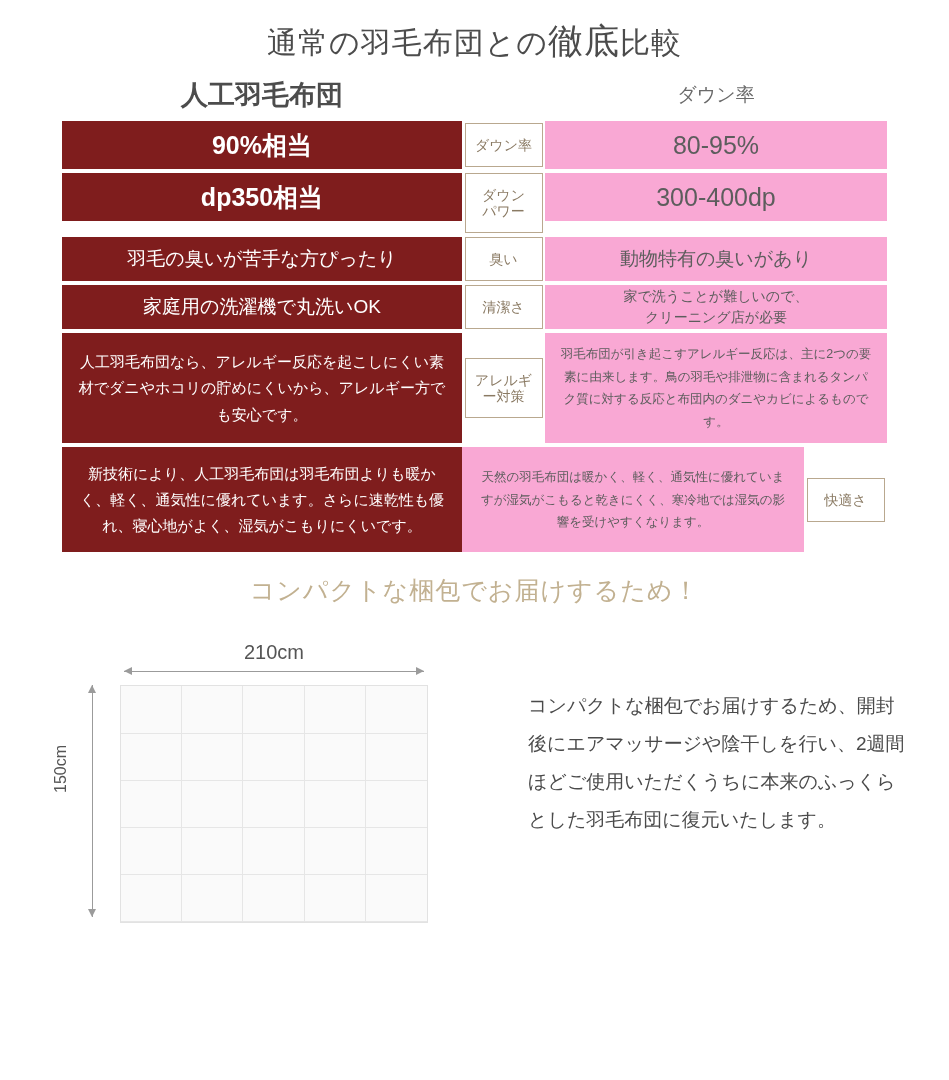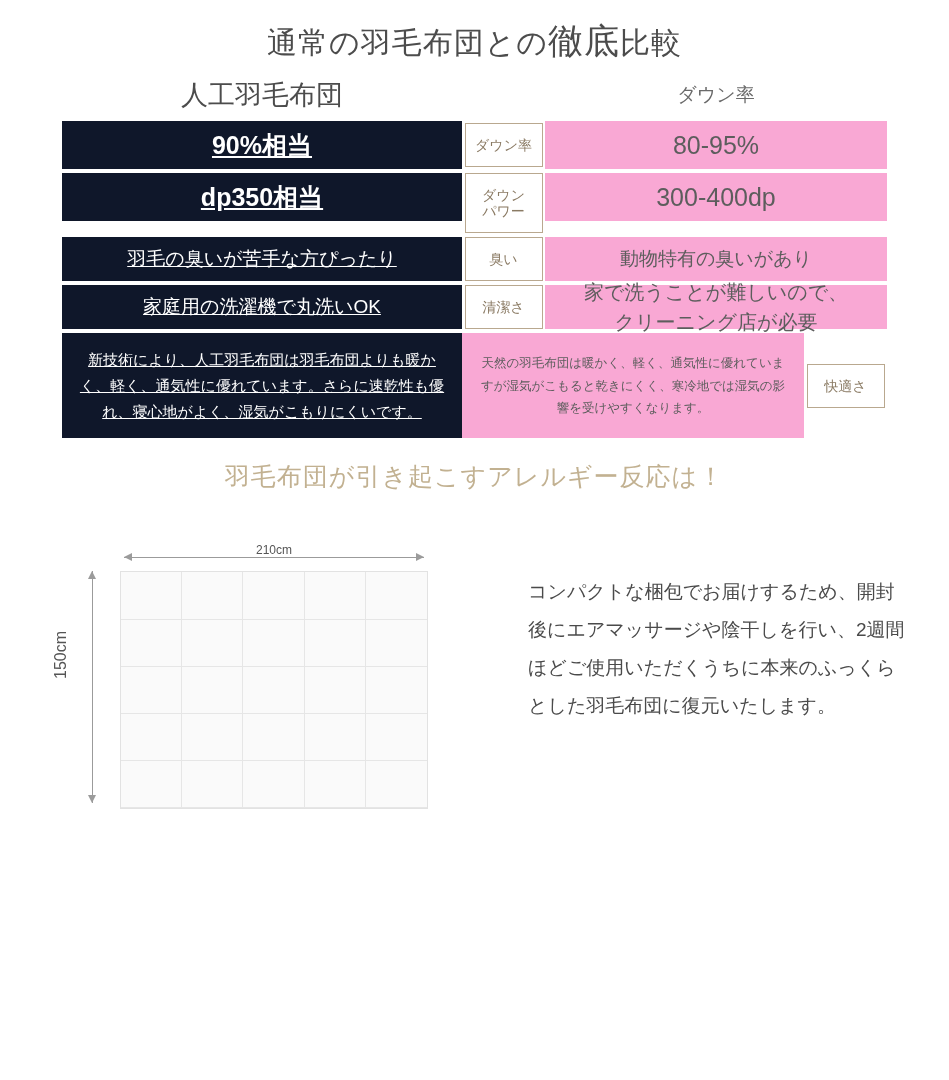--- a/index.html
+++ b/index.html
@@ -29,20 +29,21 @@
     display: flex;
     align-items: flex-end;
     margin-top: 12px;
     padding: 0 62px;
   }
   .col-heads .left {
     flex: 0 0 400px;
     text-align: center;
     font-size: 27px;
     color: #4c4c4c;
+    font-weight: bold;
   }
   .col-heads .mid { flex: 0 0 83px; }
   .col-heads .right {
     flex: 1;
     text-align: center;
     font-size: 19px;
     color: #6a6a6a;
     padding-bottom: 5px;
   }
 
@@ -57,23 +58,22 @@
     margin-bottom: 4px;
   }
   .cell {
     display: flex;
     align-items: center;
     justify-content: center;
     text-align: center;
   }
   .cell.left {
     flex: 0 0 400px;
-    background: #0f172a;
+    background: #7f1d1d;
     color: #ffffff;
-    text-decoration: underline;
   }
   .cell.mid {
     flex: 0 0 83px;
     background: #ffffff;
     position: relative;
     z-index: 2;
   }
   .badge {
     width: 78px;
     margin: 0 auto;
@@ -89,21 +89,21 @@
     flex: 1;
     background: #f9a8d4;
     color: #5d5d5d;
   }
 
   
   .r-big .cell.left, .r-big .cell.right { height: 48px; font-size: 25px; }
   .r-big .cell.left { font-weight: 700; }
   .r-mid .cell.left, .r-mid .cell.right { height: 44px; font-size: 19px; }
   .r-mid2 .cell.left { height: 44px; font-size: 19px; }
-  .r-mid2 .cell.right { height: 44px; font-size: 20px; line-height: 1.5; }
+  .r-mid2 .cell.right { height: 44px; font-size: 14px; line-height: 1.5; }
   .r-blk .cell.left, .r-blk .cell.right { padding: 10px 14px; }
   .r-blk .cell.left { font-size: 15px; line-height: 1.75; text-align: center; }
   .r-blk .cell.right { font-size: 12.5px; line-height: 1.8; text-align: center; }
   .r-h100 .cell { min-height: 100px; }
   .r-h105 .cell { min-height: 105px; }
   .r-h108 .cell { min-height: 108px; }
 
   
   .subtitle {
     text-align: center;
@@ -119,23 +119,23 @@
     margin-top: 26px;
     padding: 0 40px;
   }
   .diagram {
     flex: 0 0 470px;
     position: relative;
     height: 290px;
   }
   .dim-top {
     position: absolute;
-    top: 24px; left: 84px; width: 300px;
-    text-align: center;
-    font-size: 12px;
+    top: 8px; left: 84px; width: 300px;
+    text-align: center;
+    font-size: 20px;
     color: #555;
   }
   .arrow-h {
     position: absolute;
     top: 38px; left: 84px; width: 300px; height: 1px;
     background: #9b9b9b;
   }
   .arrow-h::before, .arrow-h::after {
     content: ""; position: absolute; top: -4px;
     border-top: 4.5px solid transparent;
@@ -235,33 +235,41 @@
 
     <div class="row r-mid2">
       <div class="cell left">家庭用の洗濯機で丸洗いOK</div>
       <div class="cell mid">
         <div class="badge">清潔さ</div>
       </div>
       <div class="cell right" style="white-space:pre-line;">家で洗うことが難しいので、
 クリーニング店が必要</div>
     </div>
 
+    <div class="row r-blk r-h100">
+      <div class="cell left">人工羽毛布団なら、アレルギー反応を起こしにくい素材でダニやホコリの貯めにくいから、アレルギー方でも安心です。</div>
+      <div class="cell mid">
+        <div class="badge" style="white-space:pre-line;">アレルギ
+ー対策</div>
+      </div>
+      <div class="cell right">羽毛布団が引き起こすアレルギー反応は、主に2つの要素に由来します。鳥の羽毛や排泄物に含まれるタンパク質に対する反応と布団内のダニやカビによるものです。</div>
+    </div>
 
     <div class="row r-blk r-h105">
       <div class="cell left">新技術により、人工羽毛布団は羽毛布団よりも暖かく、軽く、通気性に優れています。さらに速乾性も優れ、寝心地がよく、湿気がこもりにくいです。</div>
       <div class="cell right">天然の羽毛布団は暖かく、軽く、通気性に優れていますが湿気がこもると乾きにくく、寒冷地では湿気の影響を受けやすくなります。</div>
       <div class="cell mid">
         <div class="badge">快適さ</div>
       </div>
     </div>
 
 
   </div>
 
-  <div class="subtitle">羽毛布団が引き起こすアレルギー反応は！</div>
+  <div class="subtitle">コンパクトな梱包でお届けするため！</div>
 
   <div class="bottom">
 
     <div class="diagram">
       <div class="dim-top">210cm</div>
       <div class="arrow-h"></div>
       <div class="dim-left">150cm</div>
       <div class="arrow-v"></div>
       <div class="quilt">
         <div></div>

